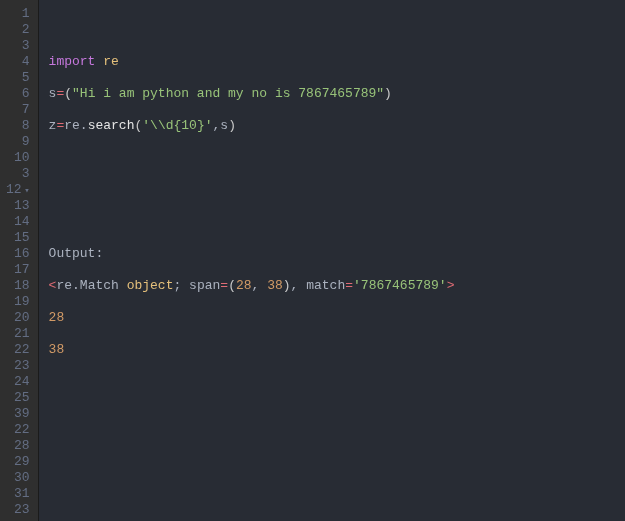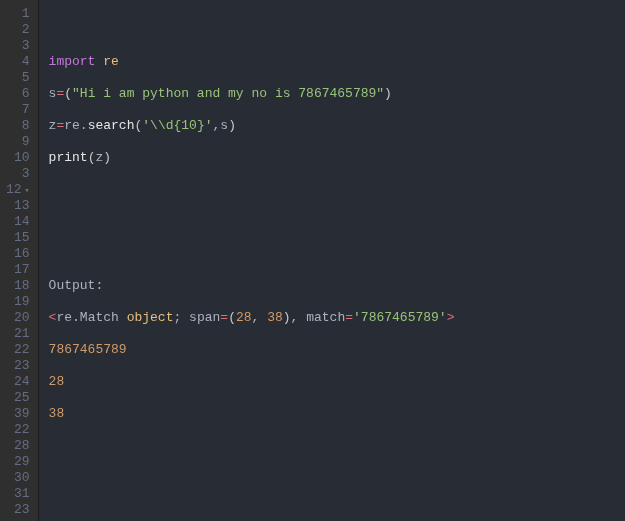--- a/index.html
+++ b/index.html
@@ -79,27 +79,25 @@
   <div>30</div>
   <div>31</div>
   <div>23</div>
 </div>
 
 <div class="code">
 <div class="line"></div>
 <div class="line"><span class="tok-kw">import</span><span> </span><span class="tok-mod">re</span></div>
 <div class="line"><span class="tok-var">s</span><span class="tok-op">=</span><span class="tok-par">(</span><span class="tok-str">"Hi i am python and my no is 7867465789"</span><span class="tok-par">)</span></div>
 <div class="line"><span class="tok-var">z</span><span class="tok-op">=</span><span class="tok-var">re</span><span class="tok-pun">.</span><span class="tok-fn">search</span><span class="tok-par">(</span><span class="tok-str">'\\d{10}'</span><span class="tok-pun">,</span><span class="tok-var">s</span><span class="tok-par">)</span></div>
-<div class="line"><span class="tok-fn">print</span><span class="tok-par">(</span><span class="tok-var">z</span><span class="tok-par">)</span></div>
 <div class="line"></div>
 <div class="line"></div>
 <div class="line"></div>
 <div class="line"><span class="tok-var">Output</span><span class="tok-pun">:</span></div>
 <div class="line"><span class="tok-tag">&lt;</span><span class="tok-var">re.Match</span><span> </span><span class="tok-mod">object</span><span class="tok-pun">;</span><span> </span><span class="tok-var">span</span><span class="tok-op">=</span><span class="tok-par">(</span><span class="tok-num">28</span><span class="tok-pun">,</span><span> </span><span class="tok-num">38</span><span class="tok-par">)</span><span class="tok-pun">,</span><span> </span><span class="tok-var">match</span><span class="tok-op">=</span><span class="tok-str">'7867465789'</span><span class="tok-tag">&gt;</span></div>
-<div class="line"><span class="tok-num">7867465789</span></div>
 <div class="line"><span class="tok-num">28</span></div>
 <div class="line"><span class="tok-num">38</span></div>
 
 
 
 
 
 
 
 

